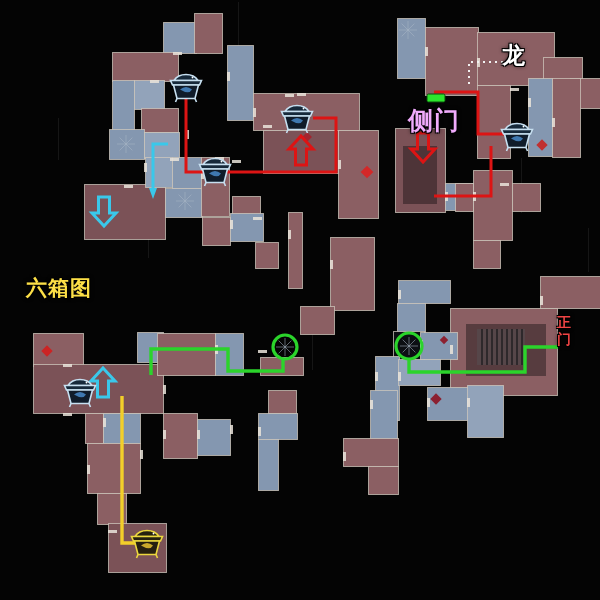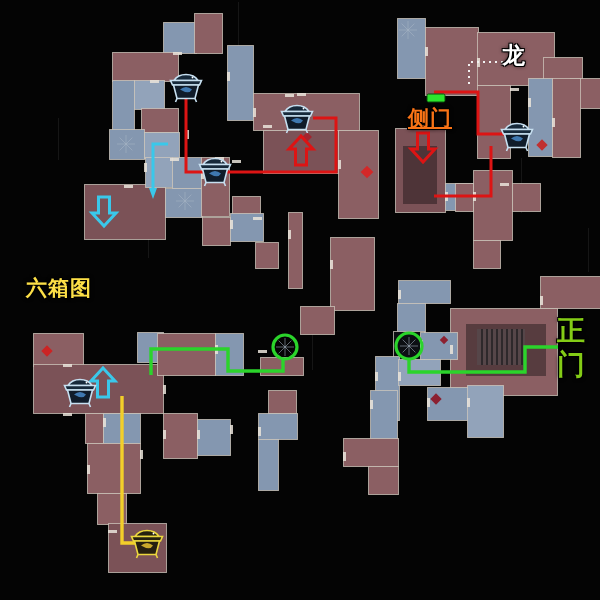--- a/index.html
+++ b/index.html
@@ -267,16 +267,16 @@
       <g transform="translate(129,527)">
         <path d="M6,9.5 C11,1.5 25,1.5 30,9.5 Z" fill="#262010" stroke="#ecd73e" stroke-width="1.6"></path>
         <path d="M2.5,9.5 h31 l-2,4.5 h-27 z" fill="#262010" stroke="#ecd73e" stroke-width="1.6"></path>
         <path d="M5.5,14 L30.5,14 L27,27.5 L9,27.5 Z" fill="#262010" stroke="#ecd73e" stroke-width="1.6"></path>
         <path d="M9,27.5 l-1.5,3.5 M27,27.5 l1.5,3.5" stroke="#ecd73e" stroke-width="1.6"></path>
         <path d="M12,18.5 q6,-5 12,0 q-3,5.5 -12,0" fill="#caa92c"></path>
         <circle cx="24.5" cy="6.5" r="0.9" fill="#ffffff"></circle>
       </g>
     </svg>
   <div class="map-label" style="left: 502px; top: 40px; font-size: 23px; color: rgb(255, 255, 255);">龙</div>
-  <div class="map-label" style="left: 408px; top: 104px; font-size: 21px; color: #f97316; text-decoration: underline;">侧门</div>
+  <div class="map-label" style="left: 408px; top: 104px; font-size: 25px; color: #f0abfc;">侧门</div>
   <div class="map-label" style="left: 26px; top: 274px; font-size: 21px; color: #fde047;">六箱图</div>
-  <div class="map-label vertical" style="left: 557px; top: 314px; font-size: 28px; color: #84cc16; width: 25px;">正门</div>
+  <div class="map-label vertical" style="left: 557px; top: 314px; font-size: 14px; color: #ef4444; width: 25px;">正门</div>
 </div>
 
 </body></html>

